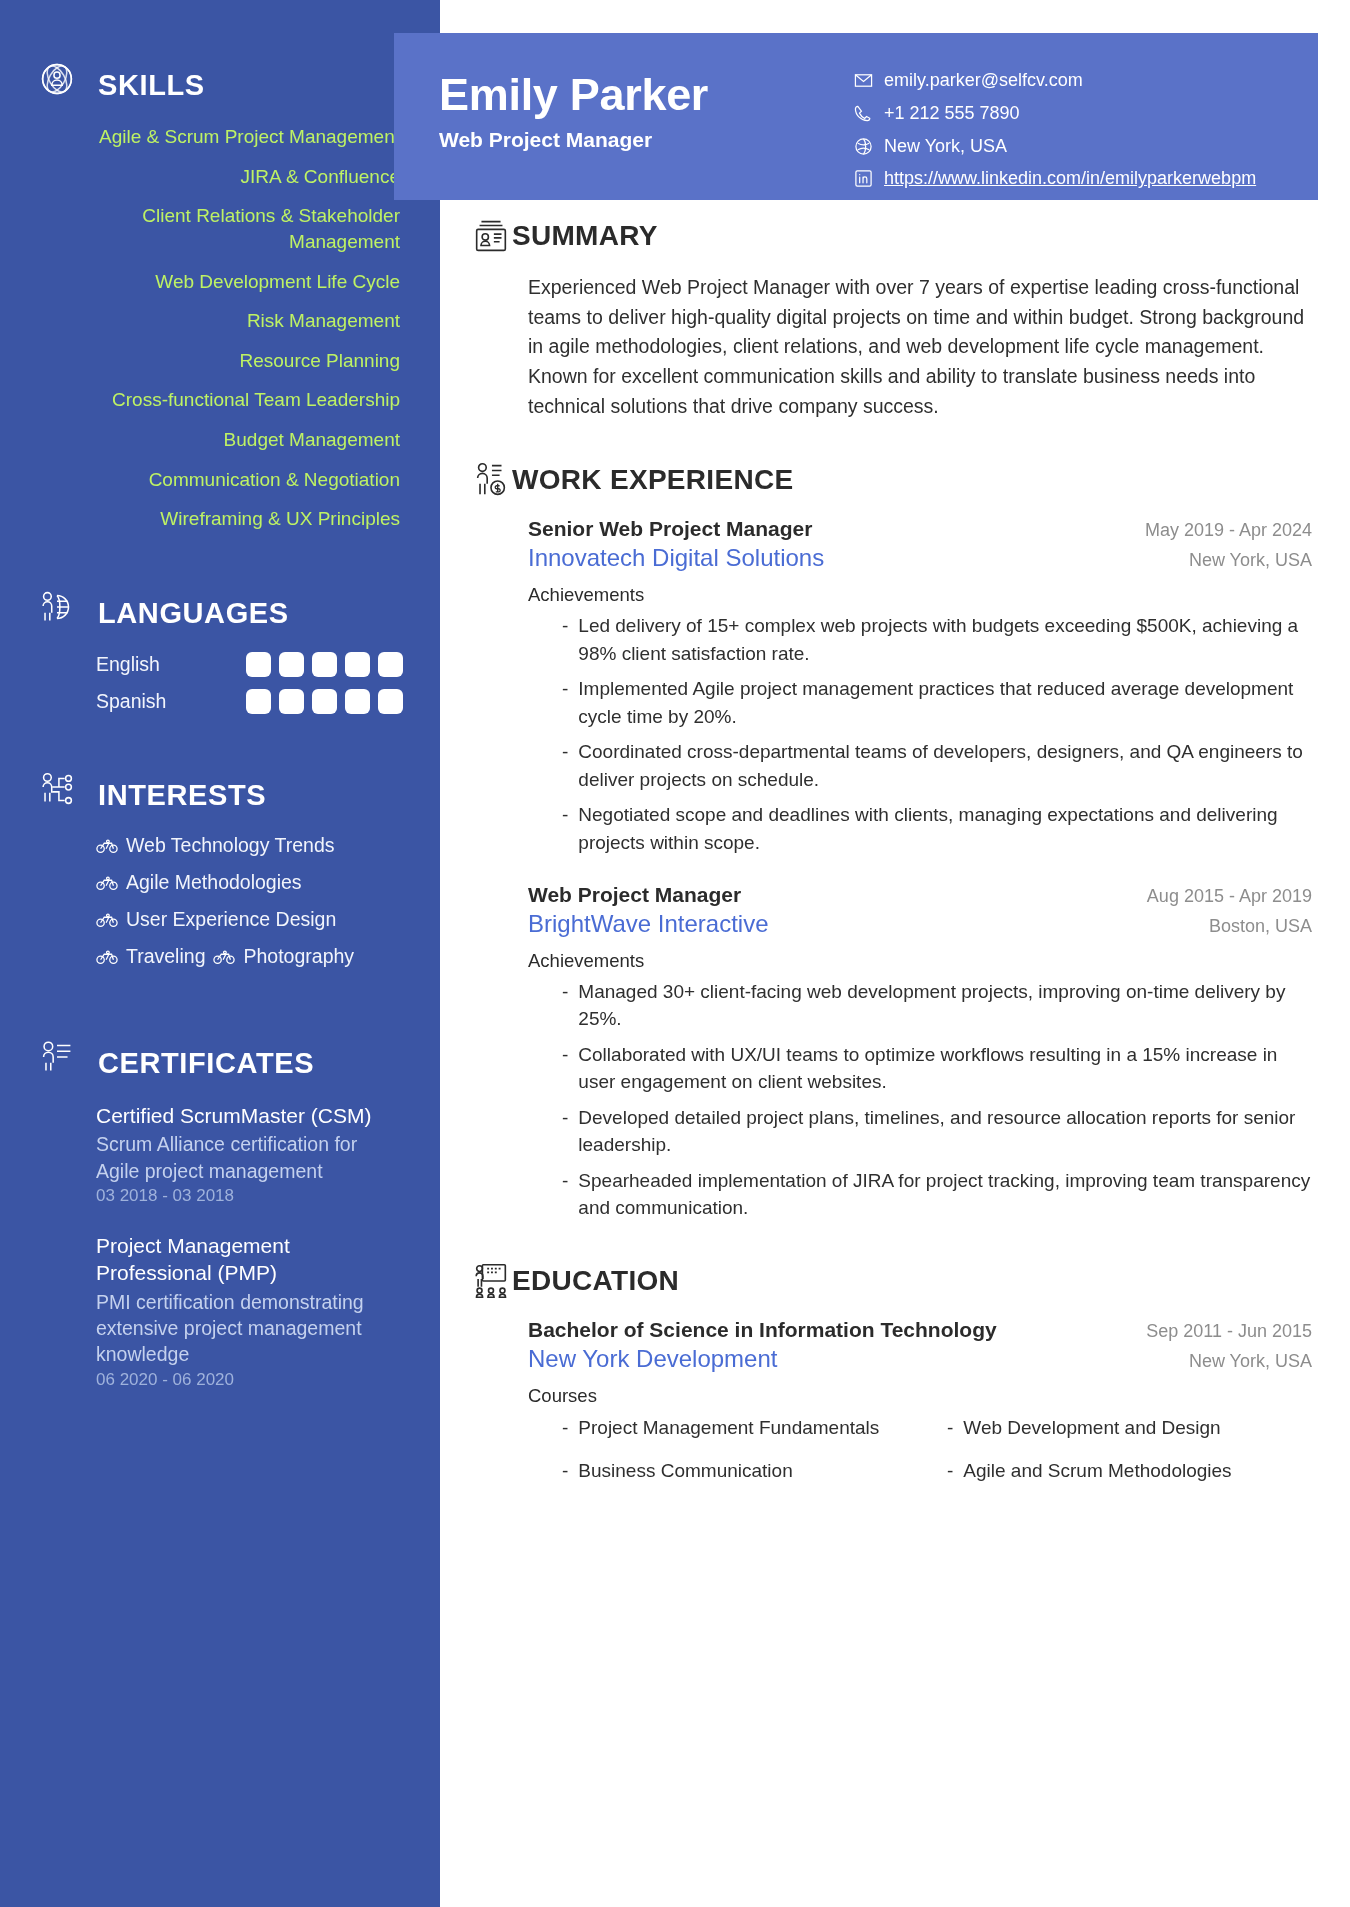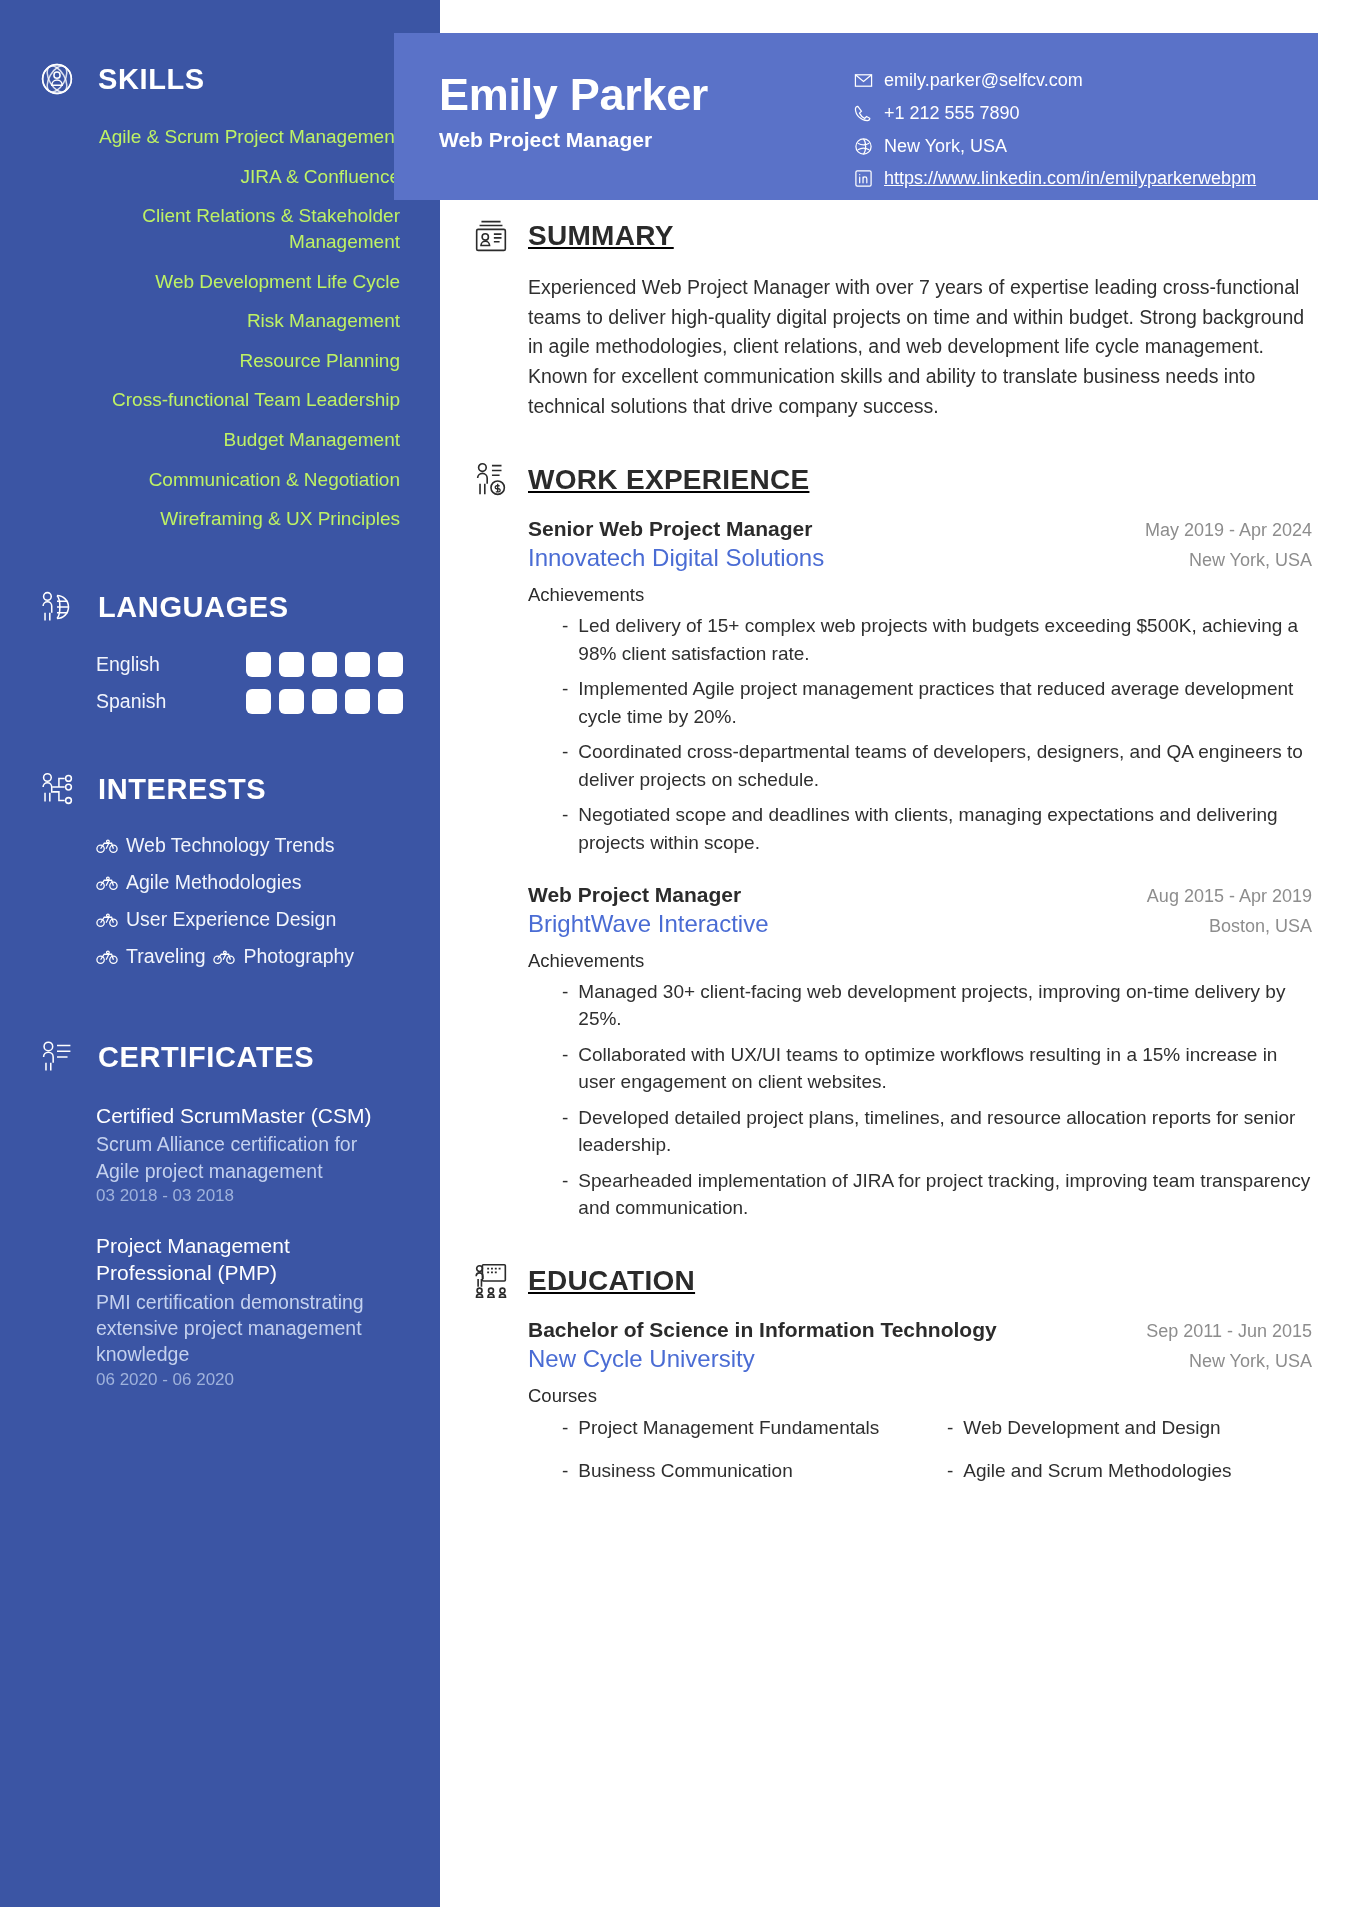--- a/index.html
+++ b/index.html
@@ -20,21 +20,21 @@
     width: 440px;
     height: 1907px;
     background: #3b55a4;
     padding: 56px 34px 0 34px;
   }
 
   .side-section { margin-bottom: 52px; }
 
   .side-head {
     display: flex;
-    align-items: center;
+    align-items: flex-end;
     gap: 18px;
     margin-bottom: 22px;
   }
   .side-head .ico { width: 46px; height: 46px; flex: 0 0 46px; }
   .side-head .ico svg { width: 100%; height: 100%; display: block; }
   .side-head h2 {
     color: #ffffff;
     font-size: 29px;
     font-weight: 800;
     letter-spacing: 0.6px;
@@ -153,23 +153,21 @@
   .main {
     position: absolute;
     left: 440px; top: 215px;
     width: 910px;
     padding: 0 38px 0 30px;
   }
 
   .sec-head {
     display: flex;
     align-items: center;
-    gap: 16px;
     margin-bottom: 16px;
-    text-decoration: underline;
   }
   .sec-head .ico { width: 42px; height: 42px; flex: 0 0 42px; }
   .sec-head .ico svg { width: 100%; height: 100%; display: block; }
   .sec-head h2 {
     font-size: 28px;
     font-weight: 800;
     color: #2b2b2b;
     letter-spacing: 0.3px;
   }
 
@@ -591,21 +589,21 @@
       </span>
       <h2>EDUCATION</h2>
     </div>
     <div class="sec-body">
       <div class="entry">
         <div class="entry-top">
           <span class="entry-title">Bachelor of Science in Information Technology</span>
           <span class="entry-date">Sep 2011 - Jun 2015</span>
         </div>
         <div class="entry-sub">
-          <span class="entry-org">New Cycle University</span>
+          <span class="entry-org">New York Development</span>
           <span class="entry-loc">New York, USA</span>
         </div>
         <div class="ach-label">Courses</div>
         <div class="courses-grid">
           <div class="course">
               <span class="dash">-</span>
               <span>Project Management Fundamentals</span>
             </div>
           <div class="course">
               <span class="dash">-</span>

